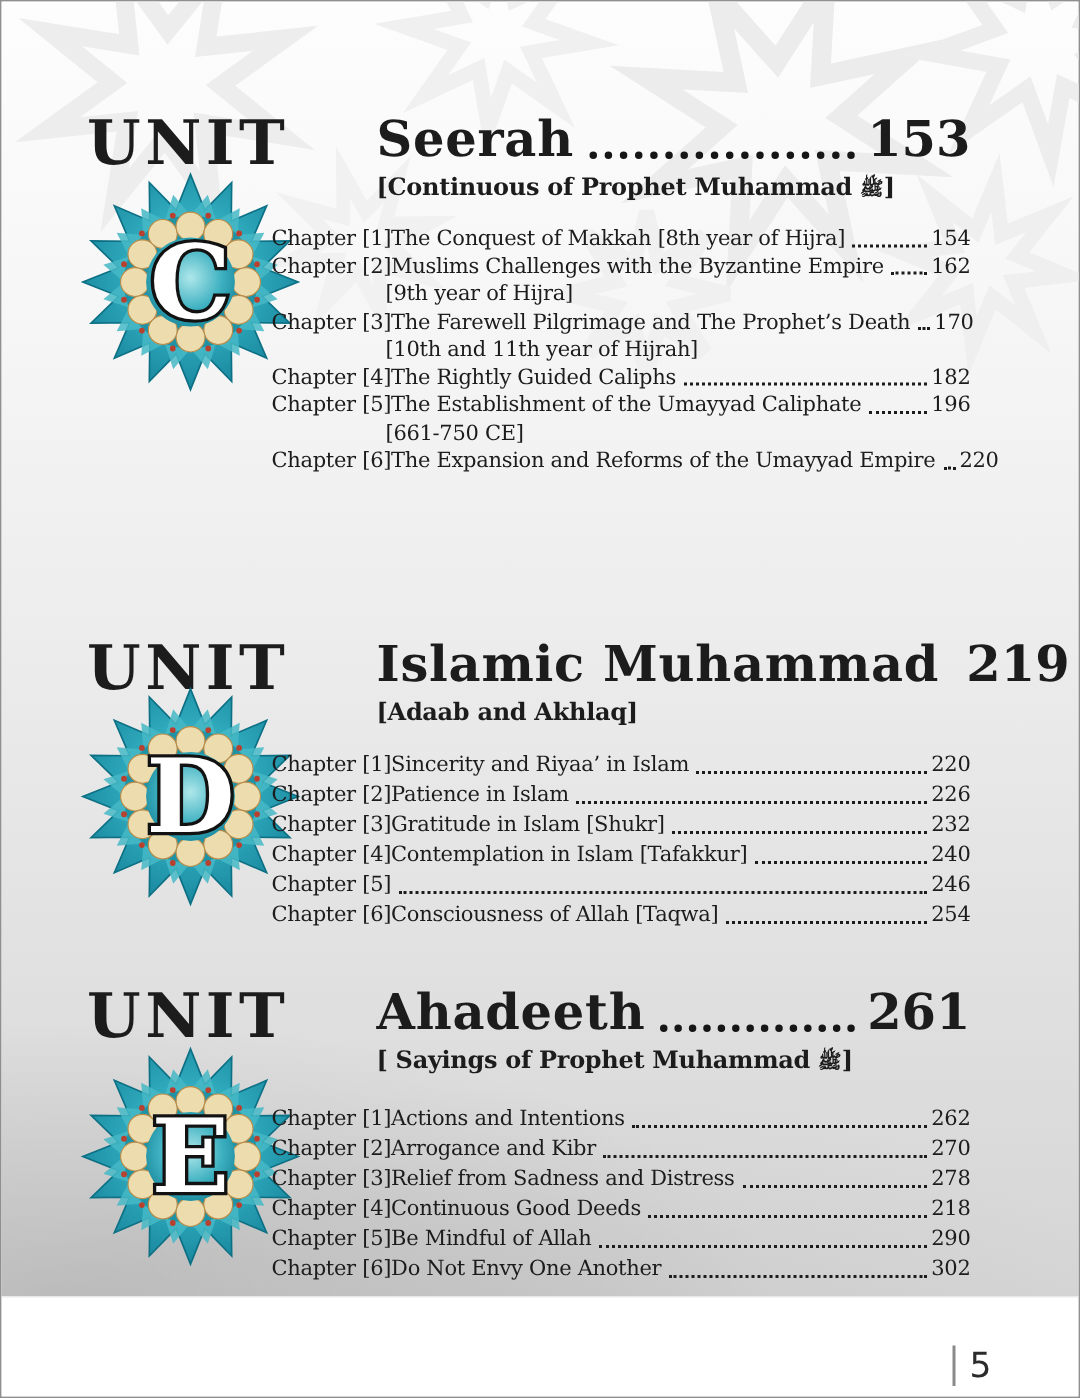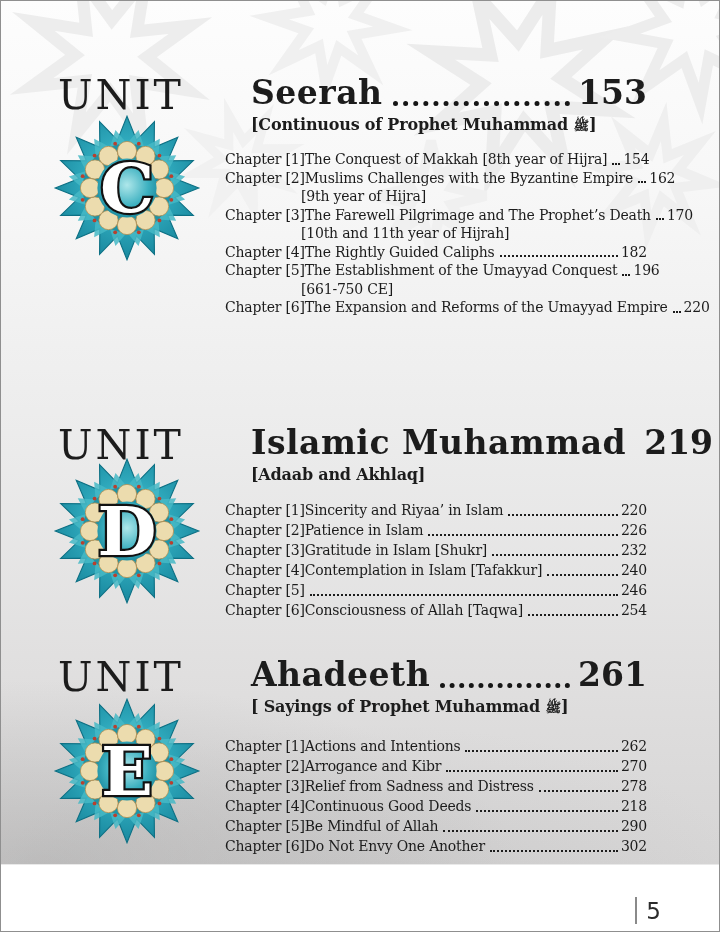--- a/index.html
+++ b/index.html
@@ -14,37 +14,37 @@
   }
   .cloud{
     position:absolute;left:0;right:0;top:640px;bottom:66px;z-index:0;
     background:
       radial-gradient(120% 150% at 6% 100%, rgba(135,135,135,.32), rgba(135,135,135,0) 55%),
       radial-gradient(90% 130% at 52% 115%, rgba(150,150,150,.16), rgba(150,150,150,0) 60%);
   }
   .bgpattern{position:absolute;top:0;left:0;z-index:0;}
   .unit-word{
     position:absolute;left:57px;z-index:1;
-    font-size:41px;font-weight:normal;letter-spacing:3px;line-height:42px;
+    font-size:41px;font-weight:bold;letter-spacing:3px;line-height:42px;
   }
   .badge{position:absolute;left:52px;z-index:1;width:148px;height:148px;}
   .badge text{
     font-family:"DejaVu Serif","Liberation Serif",serif;font-weight:bold;
     paint-order:stroke;stroke:#121212;stroke-width:6px;fill:#ffffff;
   }
   .sec-head{position:absolute;left:250px;right:72px;z-index:1;}
   .h-row{display:flex;align-items:baseline;font-weight:bold;font-size:33px;line-height:40px;white-space:nowrap;text-align:center;}
   .h-title{flex:0 0 auto;letter-spacing:.5px;}
   .h-leader{flex:1 1 auto;border-bottom:5px dotted #161616;margin:0 8px 7px 10px;align-self:flex-end;}
   .h-leader.no-dots{border-bottom:none;}
   .h-num{flex:0 0 auto;}
   .subtitle{font-size:16px;font-weight:bold;margin-top:2px;letter-spacing:-.2px;}
   .hon{font-size:13px;}
   .chapters{position:absolute;left:180px;right:72px;z-index:1;font-size:14px;letter-spacing:-.2px;}
-  .chapters .row{display:flex;align-items:baseline;line-height:18.5px;white-space:nowrap;margin-left:44px;}
+  .chapters .row{display:flex;align-items:baseline;line-height:18.5px;white-space:nowrap;}
   .chapters.wide .row{line-height:20px;}
   .clabel{flex:0 0 76px;}
   .ctext{flex:0 0 auto;}
   .leader{flex:1 1 auto;border-bottom:2px dotted #1c1c1c;margin:0 3px 0 5px;align-self:flex-end;margin-bottom:4px;min-width:8px;}
   .cpage{flex:0 0 auto;}
   .footer{
     position:absolute;left:0;right:0;bottom:0;height:66px;background:#ffffff;z-index:2;
     border-top:1px solid #e9e9e9;
   }
   .pagenum-wrap{position:absolute;right:58px;bottom:7px;display:flex;align-items:flex-end;gap:9px;}
@@ -158,21 +158,21 @@
       <span class="ctext">[10th and 11th year of Hijrah]</span>
     </div>
     <div class="row">
       <span class="clabel">Chapter [4]</span>
       <span class="ctext">The Rightly Guided Caliphs</span>
       <span class="leader"></span>
       <span class="cpage">182</span>
     </div>
     <div class="row">
       <span class="clabel">Chapter [5]</span>
-      <span class="ctext">The Establishment of the Umayyad Conquest</span>
+      <span class="ctext">The Establishment of the Umayyad Caliphate</span>
       <span class="leader"></span>
       <span class="cpage">196</span>
     </div>
     <div class="row">
       <span class="clabel"></span>
       <span class="ctext">[661-750 CE]</span>
     </div>
     <div class="row">
       <span class="clabel">Chapter [6]</span>
       <span class="ctext">The Expansion and Reforms of the Umayyad Empire</span>

